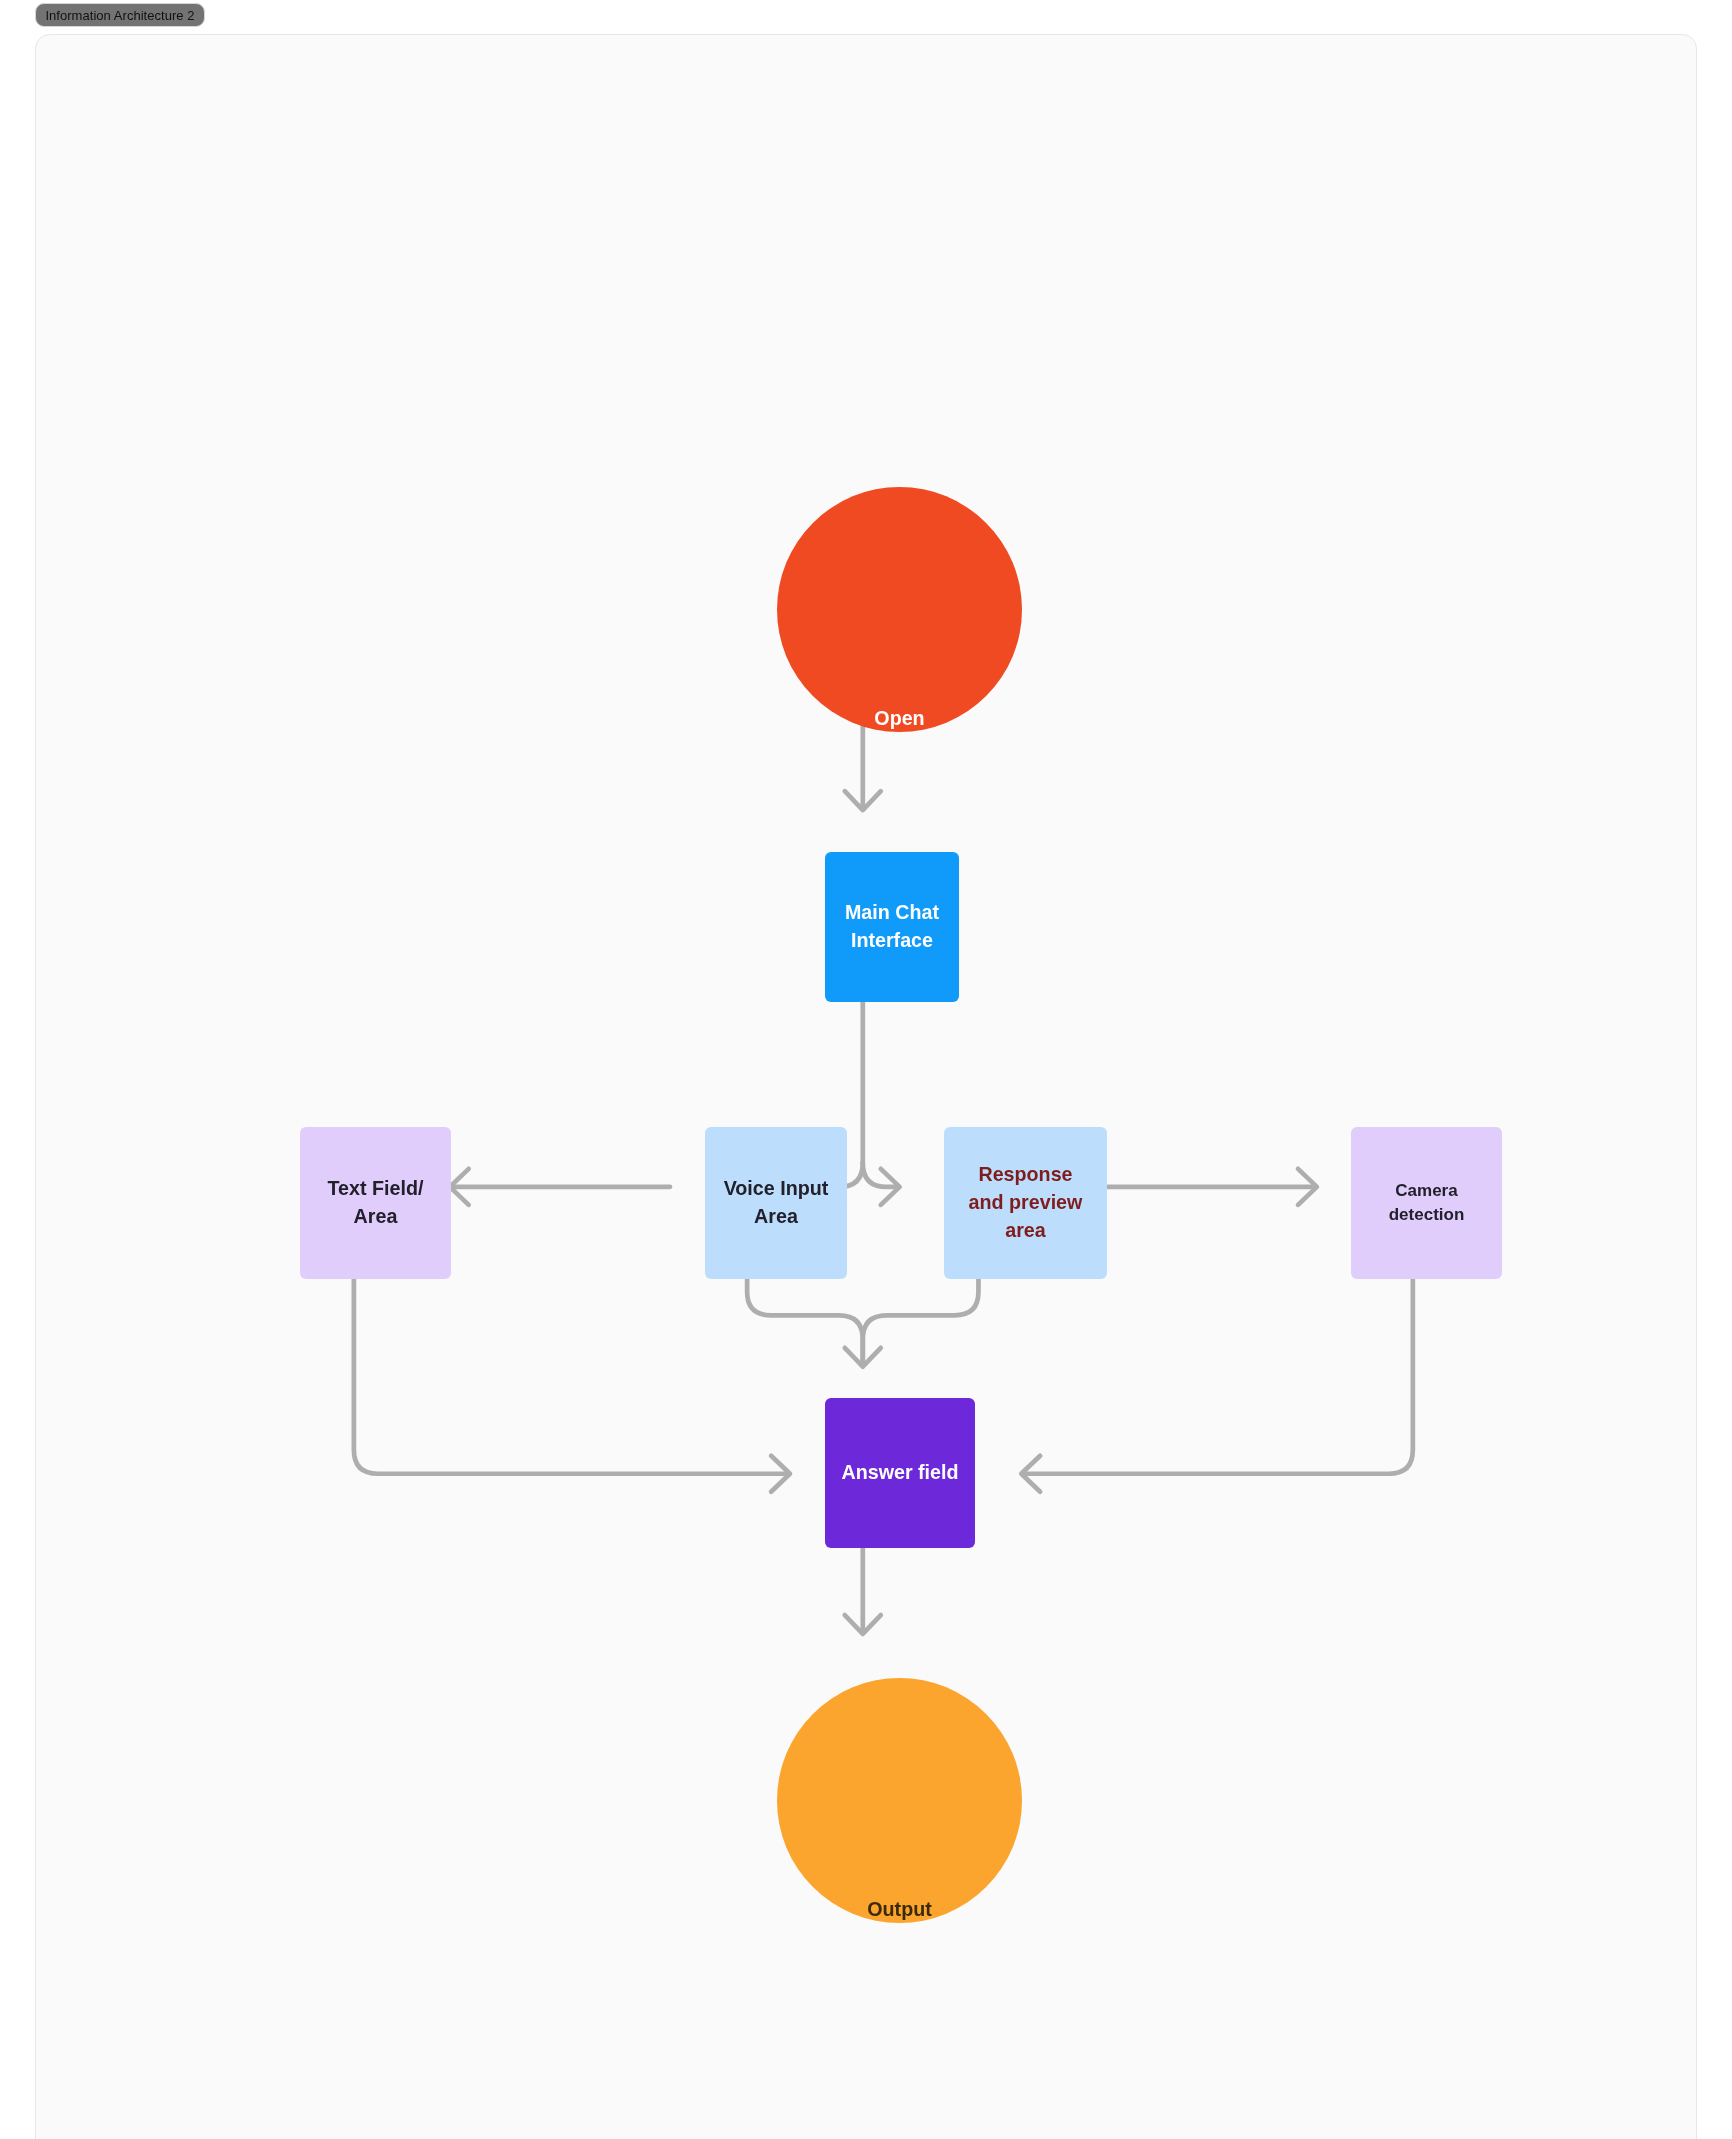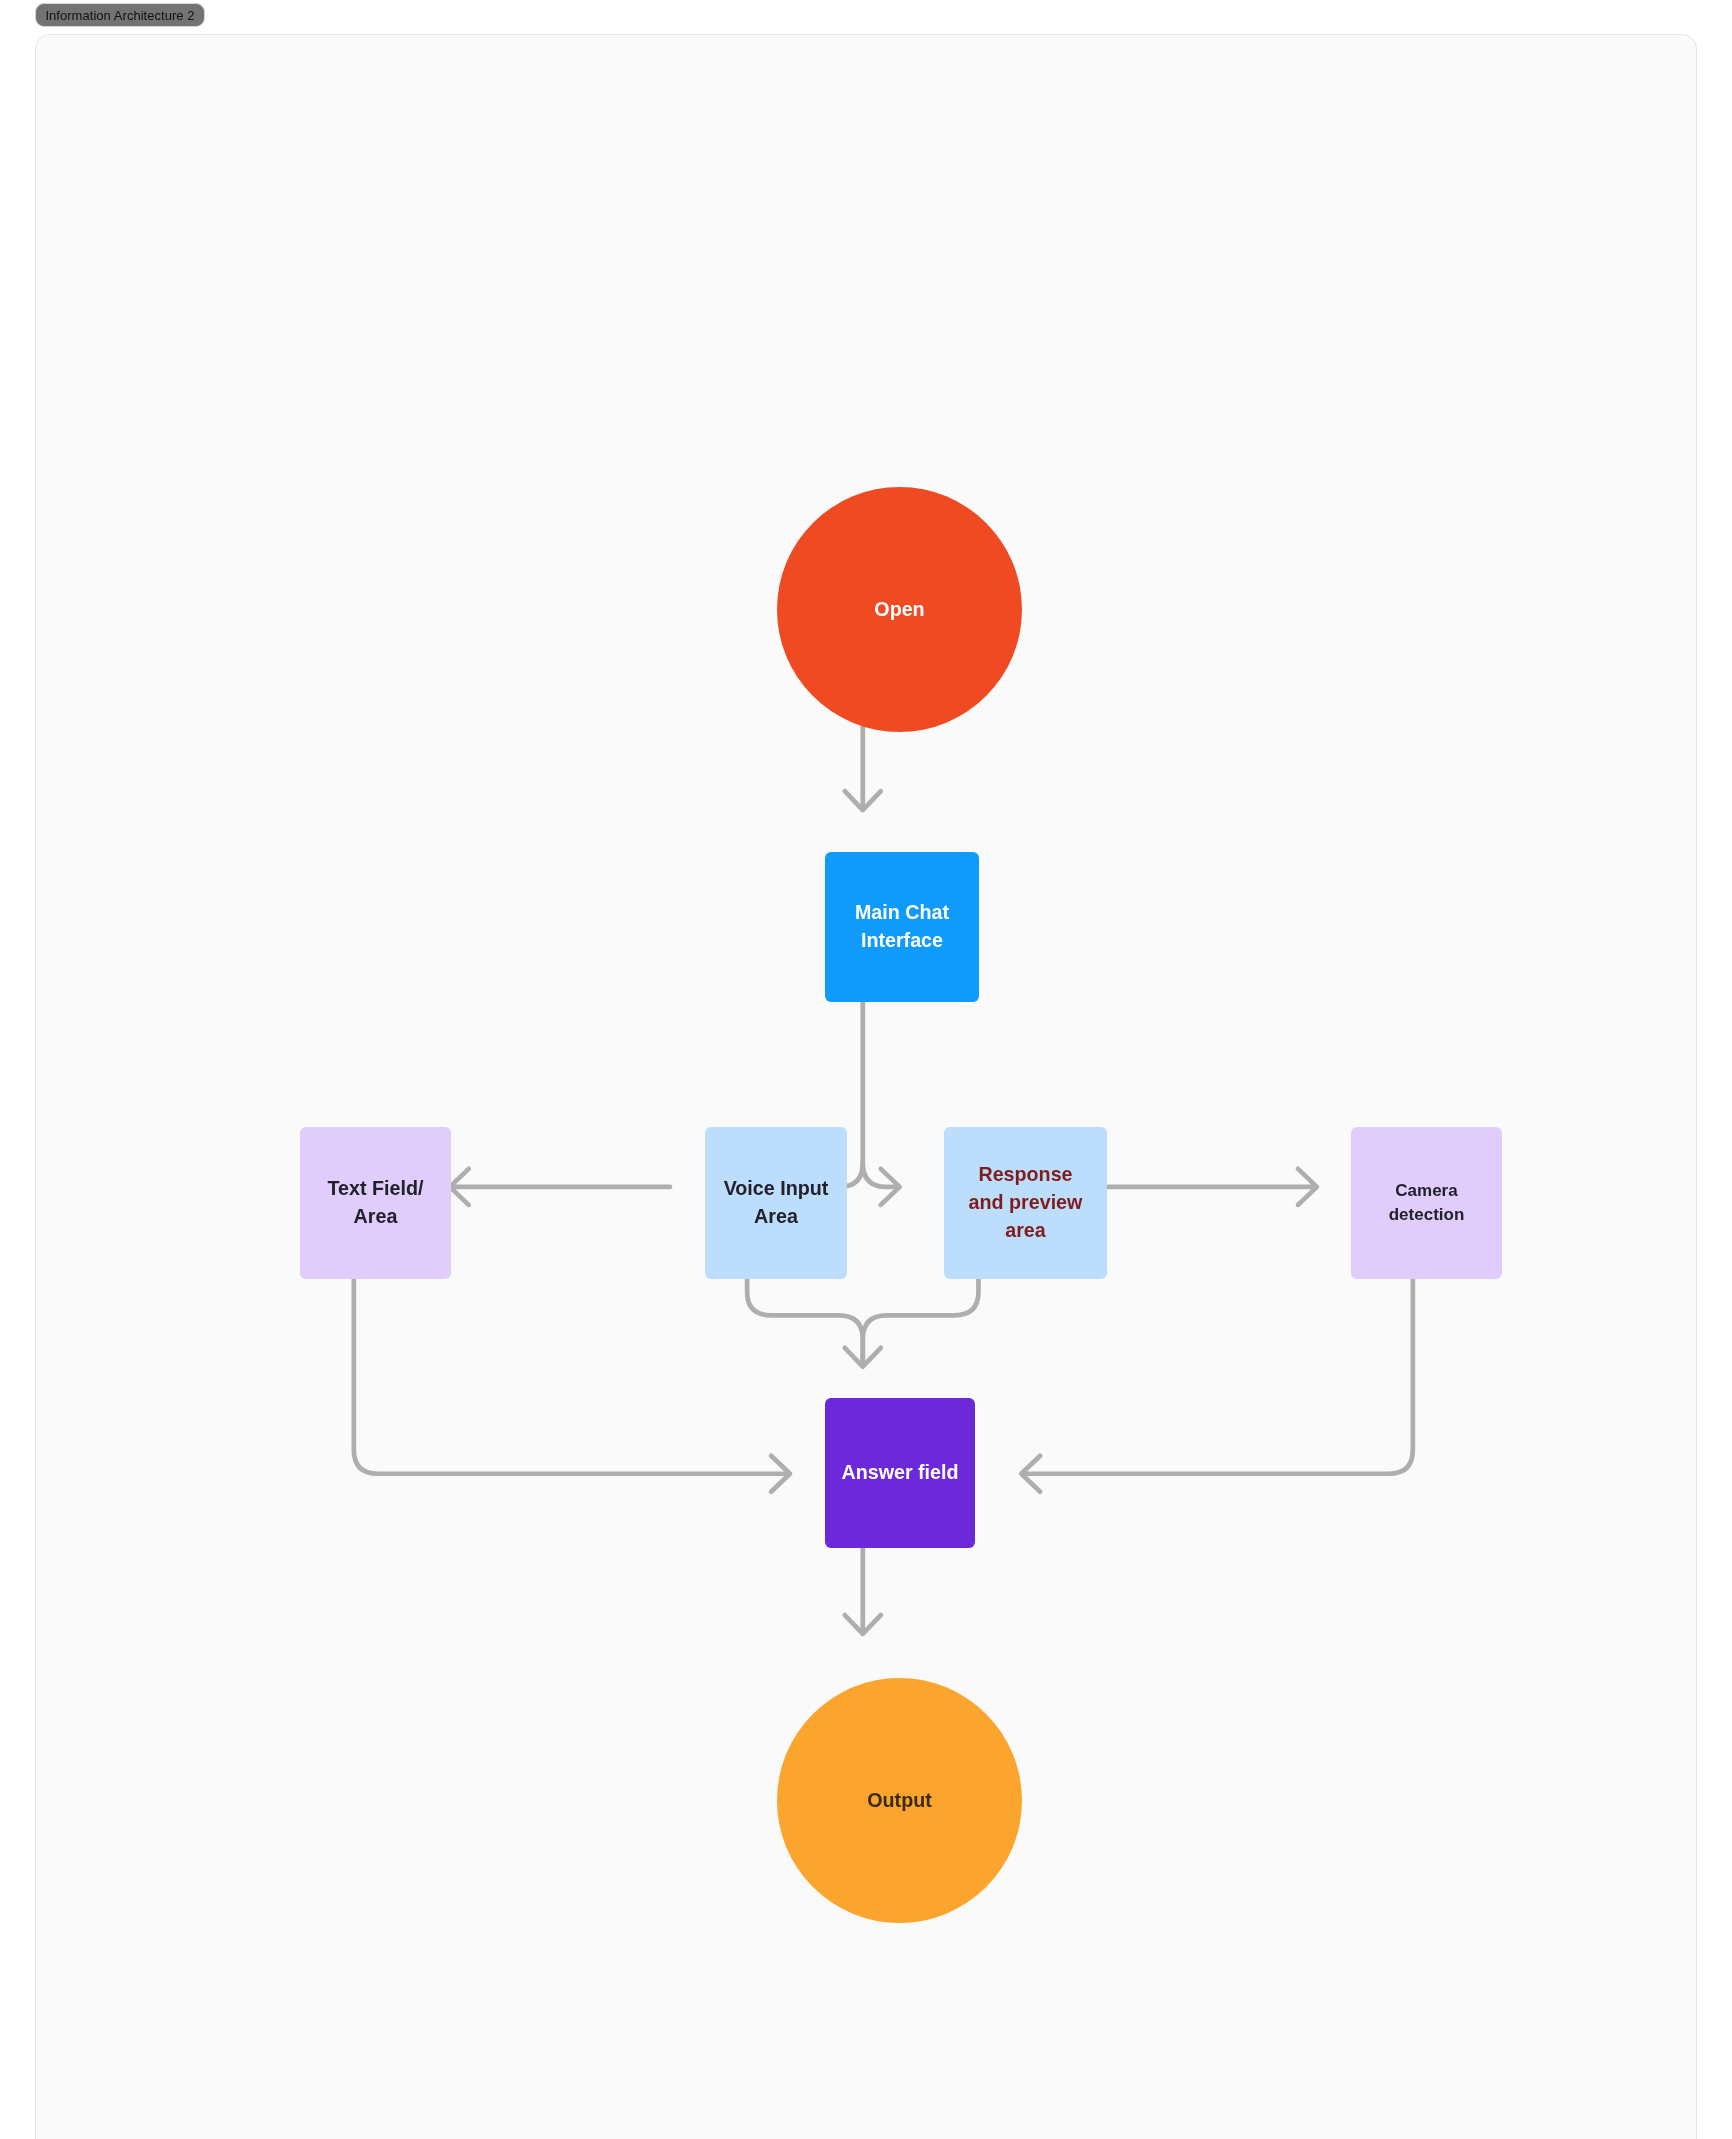--- a/index.html
+++ b/index.html
@@ -80,32 +80,32 @@
     font-weight: bold;
     user-select: none;
   }
   .node-label {
     display: block;
     width: 100%;
     padding: 0 4.3px;
     box-sizing: border-box;
     white-space: pre-line;
   }
-  .node-circle { border-radius: 50%; }
+  .node-circle { border-radius: 50%; align-items: flex-end; }
   .node-rect   { border-radius: 6px; }
 
   
   #node-open {
     left: 741px; top: 452px; width: 245px; height: 245px;
     background: #f04a23; color: #ffffff;
     font-size: 19.7px; line-height: 1.35;
   }
   
   #node-main-chat {
-    left: 789px; top: 817px; width: 154px; height: 150px;
+    left: 789px; top: 817px; width: 134px; height: 150px;
     background: #109bfa; color: #ffffff;
     font-size: 19.7px; line-height: 1.42;
   }
   
   #node-text-field {
     left: 264px; top: 1092px; width: 151px; height: 152px;
     background: #e0cdfb; color: #22202b;
     font-size: 19.7px; line-height: 1.42;
   }
   

